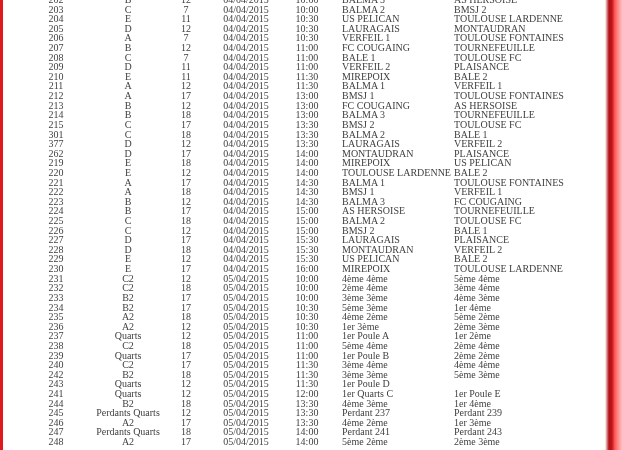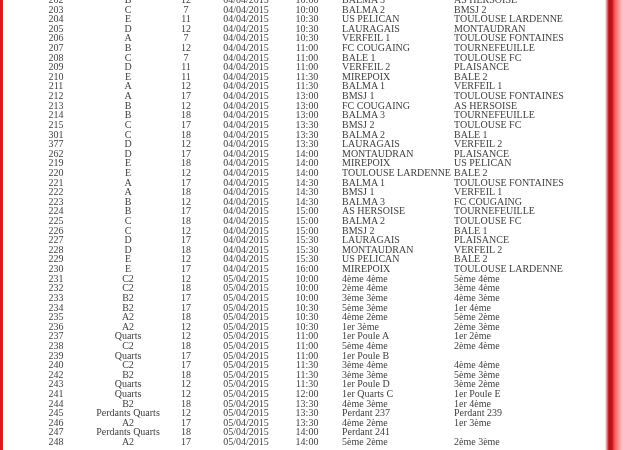--- a/index.html
+++ b/index.html
@@ -430,20 +430,21 @@
     <span class="cell c-away">2ème 4ème</span>
   </div>
 
   <div class="match-row">
     <span class="cell c-seq">239</span>
     <span class="cell c-pool">Quarts</span>
     <span class="cell c-field">17</span>
     <span class="cell c-date">05/04/2015</span>
     <span class="cell c-time">11:00</span>
     <span class="cell c-home">1er Poule B</span>
+    <span class="cell c-away">2ème 2ème</span>
   </div>
 
   <div class="match-row">
     <span class="cell c-seq">240</span>
     <span class="cell c-pool">C2</span>
     <span class="cell c-field">17</span>
     <span class="cell c-date">05/04/2015</span>
     <span class="cell c-time">11:30</span>
     <span class="cell c-home">3ème 4ème</span>
     <span class="cell c-away">4ème 4ème</span>
@@ -459,21 +460,20 @@
     <span class="cell c-away">5ème 3ème</span>
   </div>
 
   <div class="match-row">
     <span class="cell c-seq">243</span>
     <span class="cell c-pool">Quarts</span>
     <span class="cell c-field">12</span>
     <span class="cell c-date">05/04/2015</span>
     <span class="cell c-time">11:30</span>
     <span class="cell c-home">1er Poule D</span>
-    <span class="cell c-away">3ème 2ème</span>
   </div>
 
   <div class="match-row">
     <span class="cell c-seq">241</span>
     <span class="cell c-pool">Quarts</span>
     <span class="cell c-field">12</span>
     <span class="cell c-date">05/04/2015</span>
     <span class="cell c-time">12:00</span>
     <span class="cell c-home">1er Quarts C</span>
     <span class="cell c-away">1er Poule E</span>
@@ -509,20 +509,21 @@
     <span class="cell c-away">1er 3ème</span>
   </div>
 
   <div class="match-row">
     <span class="cell c-seq">247</span>
     <span class="cell c-pool">Perdants Quarts</span>
     <span class="cell c-field">18</span>
     <span class="cell c-date">05/04/2015</span>
     <span class="cell c-time">14:00</span>
     <span class="cell c-home">Perdant 241</span>
+    <span class="cell c-away">Perdant 243</span>
   </div>
 
   <div class="match-row">
     <span class="cell c-seq">248</span>
     <span class="cell c-pool">A2</span>
     <span class="cell c-field">17</span>
     <span class="cell c-date">05/04/2015</span>
     <span class="cell c-time">14:00</span>
     <span class="cell c-home">5ème 2ème</span>
     <span class="cell c-away">2ème 3ème</span>

